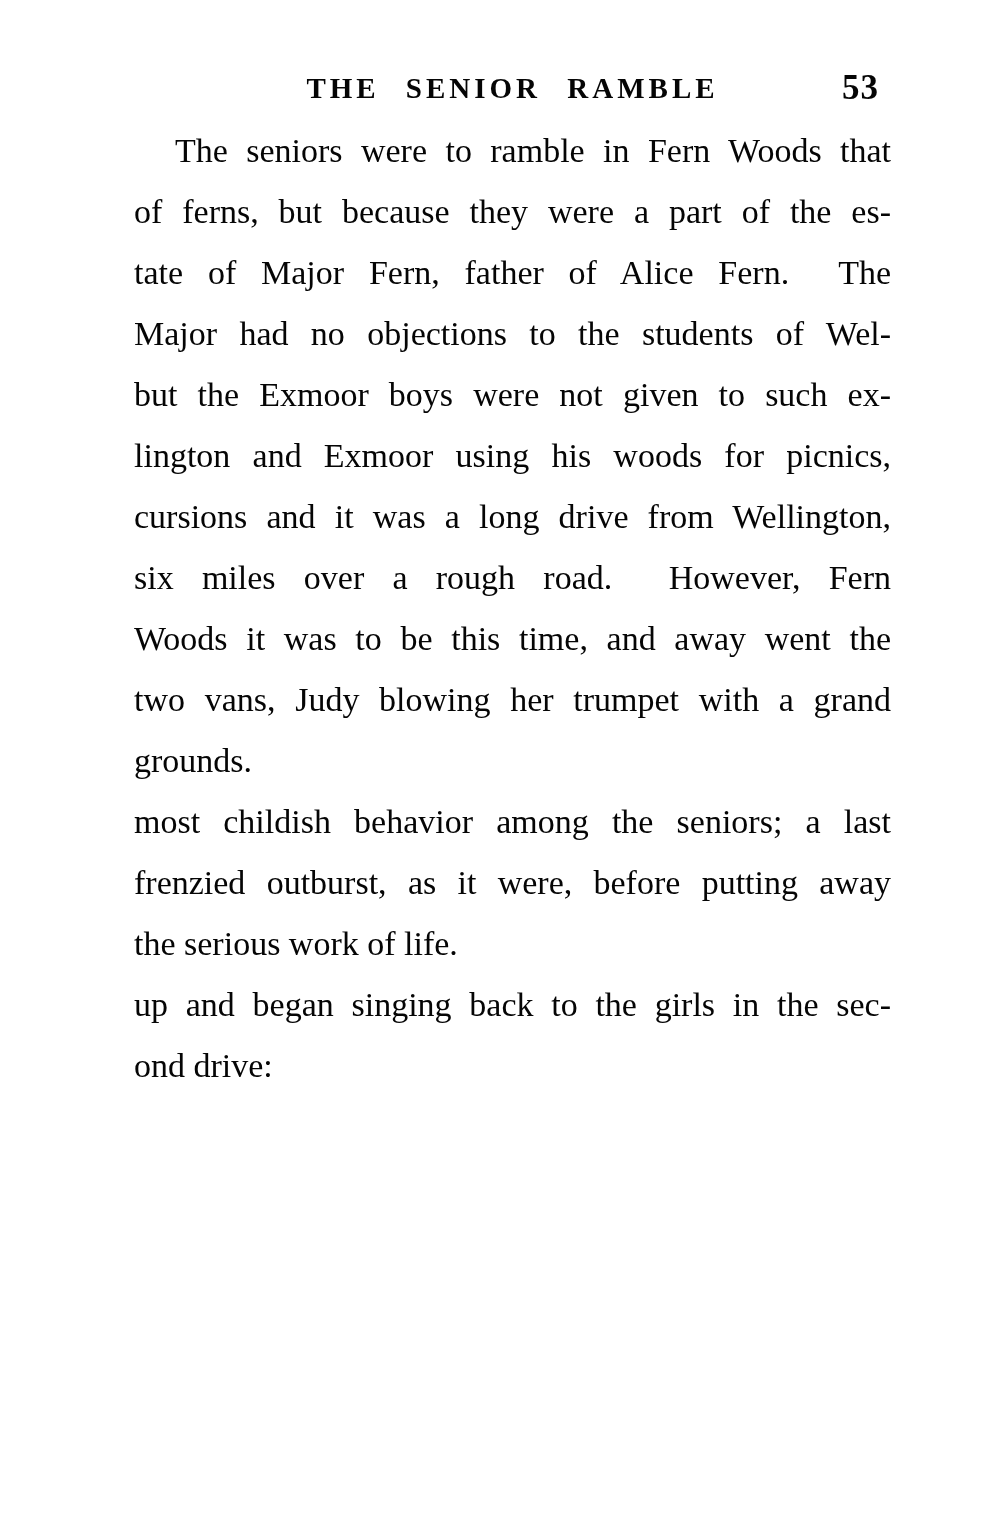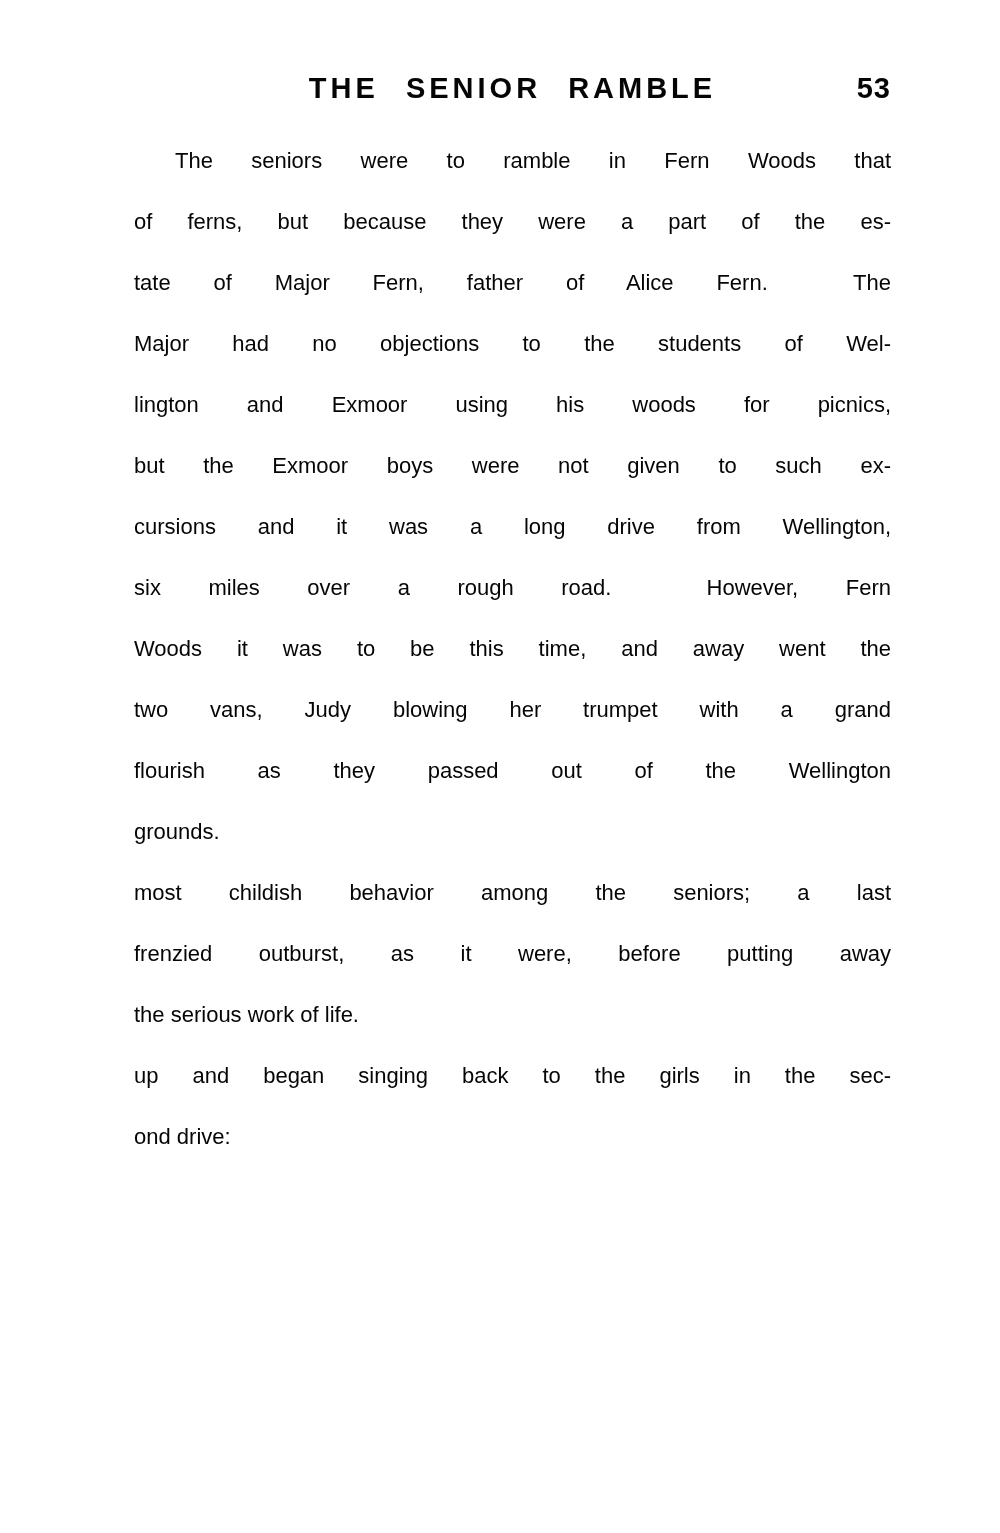--- a/index.html
+++ b/index.html
@@ -4,54 +4,54 @@
 <style>
   html, body { margin: 0; padding: 0; }
   body { background: #ffffff; }
 
   .page {
     position: relative;
     width: 1000px;
     height: 1281px;
     background: var(--bg, #ffffff);
     color: var(--ink, #000000);
-    font-family: Liberation Sans, sans-serif;
+    font-family: Liberation Serif, serif;
     overflow: hidden;
   }
 
   .running-title {
     position: absolute;
     top: 71px;
     left: 134px;
     width: 757px;
     text-align: center;
     font-size: 29px;
     font-weight: 700;
     letter-spacing: 4px;
     word-spacing: 15px;
     line-height: 34px;
     white-space: nowrap;
   }
 
   .page-number {
     position: absolute;
     top: 71px;
-    right: 109px;
-    font-size: 29px;
+    right: 121px;
+    font-size: 35px;
     font-weight: 700;
     line-height: 34px;
     letter-spacing: 1px;
   }
 
   .body-text {
     position: absolute;
-    top: 130px;
+    top: 120px;
     left: 134px;
     width: 757px;
-    font-size: 22px;
+    font-size: 34px;
     line-height: 61px;
   }
 
   .ln {
     text-align: justify;
     text-align-last: justify;
   }
   .ln.first { text-indent: 41px; }
   .ln.last  { text-align-last: left; }
 </style>
@@ -65,27 +65,26 @@
     <div class="page-number">53</div>
   </div>
 
   <div class="body-text">
 
     <div class="para">
       <div class="ln first">The seniors were to ramble in Fern Woods that</div>
       <div class="ln">of ferns, but because they were a part of the es-</div>
       <div class="ln">tate of Major Fern, father of Alice Fern.&nbsp; The</div>
       <div class="ln">Major had no objections to the students of Wel-</div>
+      <div class="ln">but the Exmoor boys were not given to such ex-</div>
       <div class="ln">lington and Exmoor using his woods for picnics,</div>
-      <div class="ln">but the Exmoor boys were not given to such ex-</div>
       <div class="ln">cursions and it was a long drive from Wellington,</div>
       <div class="ln">six miles over a rough road.&nbsp; However, Fern</div>
       <div class="ln">Woods it was to be this time, and away went the</div>
       <div class="ln">two vans, Judy blowing her trumpet with a grand</div>
-      <div class="ln">flourish as they passed out of the Wellington</div>
       <div class="ln last">grounds.</div>
     </div>
 
     <div class="para">
       <div class="ln">most childish behavior among the seniors; a last</div>
       <div class="ln">frenzied outburst, as it were, before putting away</div>
       <div class="ln last">the serious work of life.</div>
     </div>
 
     <div class="para">

